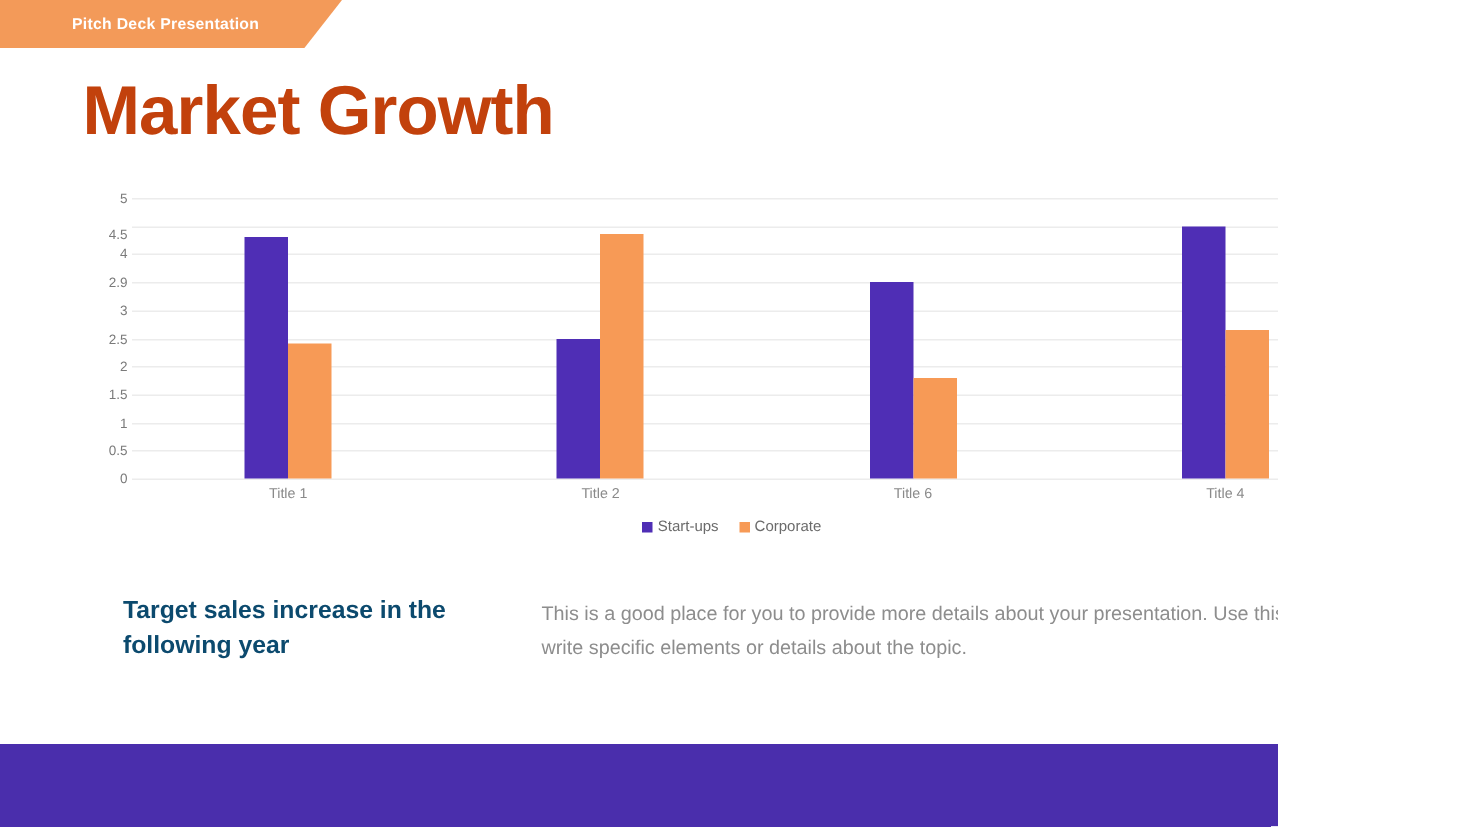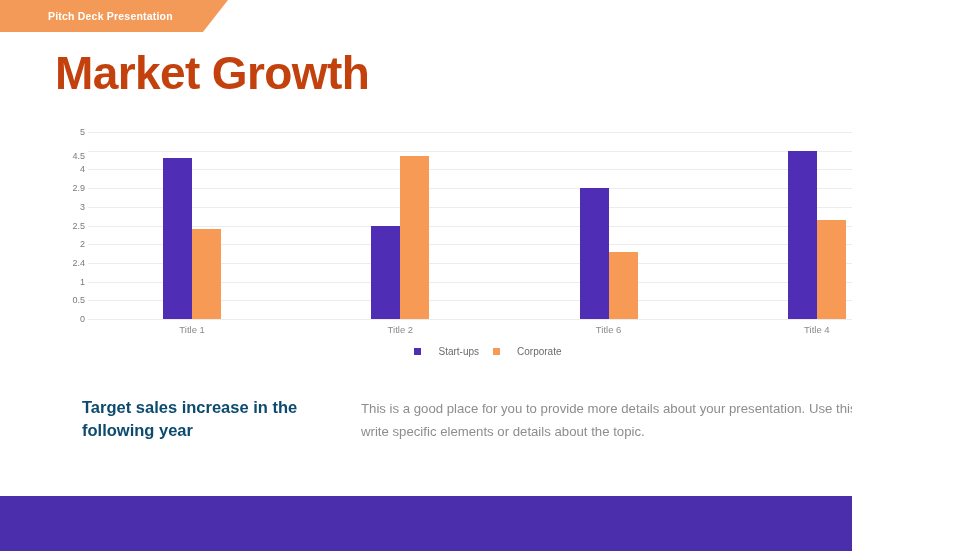--- a/index.html
+++ b/index.html
@@ -140,21 +140,21 @@
     top: 214px;
     width: 866px;
     display: flex;
     justify-content: center;
     align-items: center;
     gap: 14px;
   }
   .legend-item {
     display: flex;
     align-items: center;
-    gap: 17px;
+    gap: 3px;
   }
   .legend-swatch {
     width: 7px;
     height: 7px;
     display: block;
   }
   .legend-label {
     font-size: 10px;
     color: #6b6b6b;
   }
@@ -204,21 +204,21 @@
   <div class="chart-wrap">
     <div class="chart-plot">
       <div class="y-axis">
           <div class="y-tick" style="top: 0px;">5</div>
           <div class="y-tick" style="top: 24px;">4.5</div>
           <div class="y-tick" style="top: 37.4px;">4</div>
           <div class="y-tick" style="top: 56.1px;">2.9</div>
           <div class="y-tick" style="top: 74.8px;">3</div>
           <div class="y-tick" style="top: 93.5px;">2.5</div>
           <div class="y-tick" style="top: 112.2px;">2</div>
-          <div class="y-tick" style="top: 130.9px;">2.4</div>
+          <div class="y-tick" style="top: 130.9px;">1.5</div>
           <div class="y-tick" style="top: 149.6px;">1</div>
           <div class="y-tick" style="top: 168.3px;">0.5</div>
           <div class="y-tick" style="top: 187px;">0</div>
         </div>
       <div class="grid-area">
           <div class="gridline" style="top: 0px;"></div>
           <div class="gridline" style="top: 18.7px;"></div>
           <div class="gridline" style="top: 37.4px;"></div>
           <div class="gridline" style="top: 56.1px;"></div>
           <div class="gridline" style="top: 74.8px;"></div>

